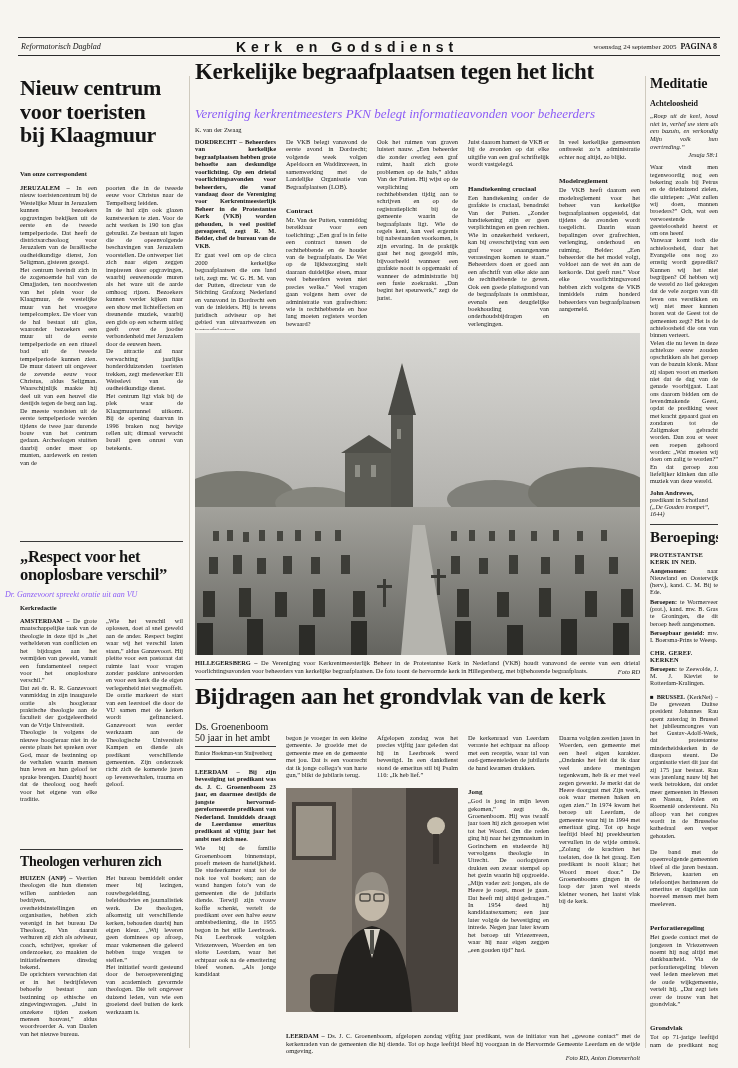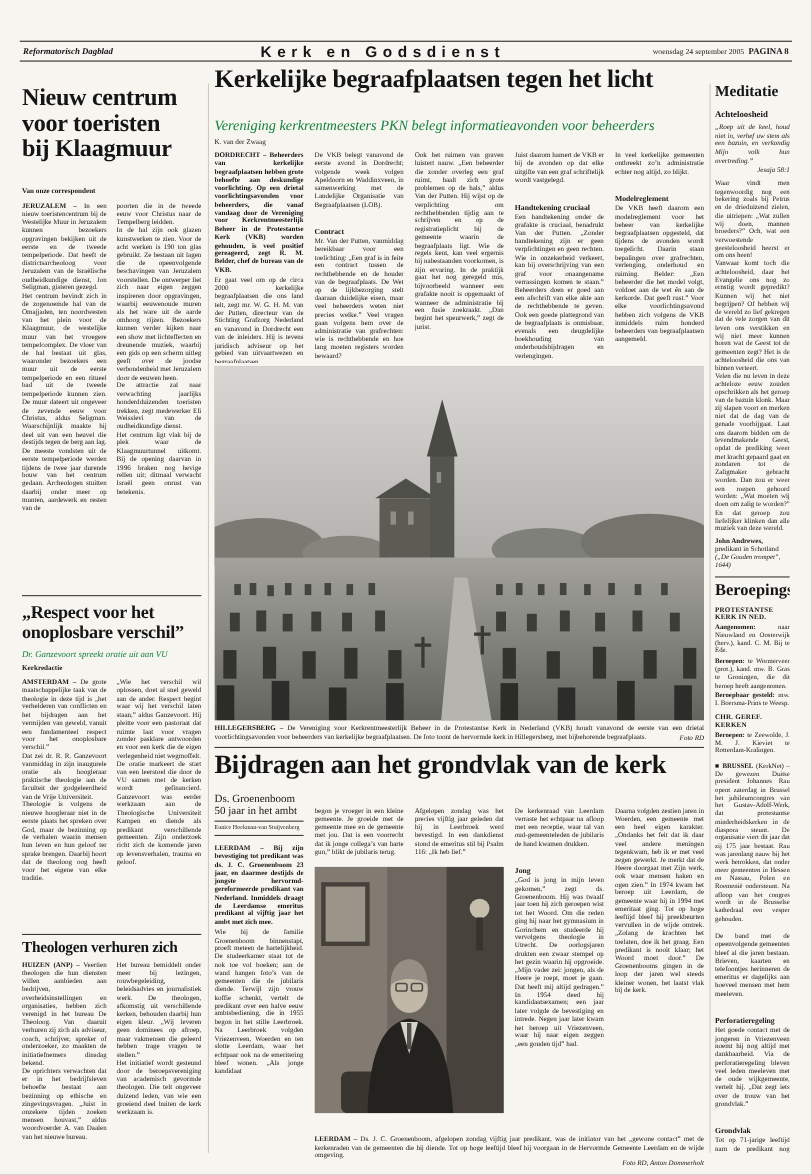--- a/index.html
+++ b/index.html
@@ -5,32 +5,32 @@
   * { margin:0; padding:0; box-sizing:border-box; }
   html,body { background:#9a9a98; }
   .page { position:relative; width:738px; height:1068px; margin:0 auto; background:#f7f5f0;
           font-family:"Liberation Serif", serif; color:#151515; overflow:hidden; }
   .abs { position:absolute; }
 
   
   .masthead { position:absolute; left:18px; top:37px; width:702px; height:19px;
               border-top:1px solid #2b2b2b; border-bottom:1px solid #2b2b2b;
               display:flex; align-items:center; justify-content:space-between; padding:0 3px; }
-  .mh-paper { font-size:8px; font-weight:bold; font-style:italic; }
+  .mh-paper { font-size:8px; font-weight:normal; font-style:italic; }
   .mh-section { font-family:"Liberation Sans", sans-serif; font-weight:bold; font-size:14px; letter-spacing:5px;text-align:center; }
   .mh-right { font-size:7px; }
   .mh-page { font-weight:bold; font-size:8px; margin-left:4px; }
 
   
   .rule-h { position:absolute; border-top:1px solid #3a3a3a; height:0; }
   .rule-v { position:absolute; border-left:1px solid #cfcabe; width:0; }
 
   
   .headline { font-weight:bold; line-height:1.07; white-space:pre-line; letter-spacing:-0.3px; }
-  .subtitle { font-style:italic; color:#15803d; }
+  .subtitle { font-style:italic; color:#8b5cf6; }
   .byline-sm { font-size:6.5px; font-weight:bold; }
   .byline-plain { font-size:6.5px; }
 
   
   .bodytext { font-size:6.4px; line-height:1.16; text-align:justify; white-space:pre-line; overflow:hidden; }
   .cols { display:flex; }
   .col { flex:0 0 auto; overflow:hidden; }
   .dateline { font-weight:bold; }
   .lead { font-weight:bold; }
   .subhead { font-weight:bold; font-size:7px; margin:17px 0 1px; white-space:normal; text-align:left; }
@@ -87,21 +87,21 @@
 De meeste vondsten uit de eerste tempelperiode werden tijdens de twee jaar durende bouw van het centrum gedaan. Archeologen stuitten daarbij onder meer op munten, aardewerk en resten van de</span></div>
     <div class="col bodytext" style="width:77px; height:346px;">poorten die in de tweede eeuw voor Christus naar de Tempelberg leidden.
 In de hal zijn ook glazen kunstwerken te zien. Voor de acht werken is 190 ton glas gebruikt. Ze bestaan uit lagen die de opeenvolgende beschavingen van Jeruzalem voorstellen. De ontwerper liet zich naar eigen zeggen inspireren door opgravingen, waarbij eeuwenoude muren als het ware uit de aarde omhoog rijzen. Bezoekers kunnen verder kijken naar een show met lichteffecten en dreunende muziek, waarbij een gids op een scherm uitleg geeft over de joodse verbondenheid met Jeruzalem door de eeuwen heen.
 De attractie zal naar verwachting jaarlijks honderdduizenden toeristen trekken, zegt medewerker Eli Weisslevi van de oudheidkundige dienst.
 Het centrum ligt vlak bij de plek waar de Klaagmuurtunnel uitkomt. Bij de opening daarvan in 1996 braken nog hevige rellen uit; ditmaal verwacht Israël geen onrust van betekenis.</div>
   </div>
 
   <div class="rule-h" style="left:20px; top:541px; width:163px;"></div>
   <div class="abs headline" style="left:20px; top:548px; width:166px; font-size:16.5px;">„Respect voor het
 onoplosbare verschil”</div>
-  <div class="abs subtitle" style="left:20px; top:590px; font-size:8px;">Dr. Ganzevoort spreekt oratie uit aan VU</div>
+  <div class="abs subtitle" style="left:5px; top:590px; font-size:8px;">Dr. Ganzevoort spreekt oratie uit aan VU</div>
   <div class="abs byline-sm" style="left:20px; top:604px;">Kerkredactie</div>
   <div class="abs cols" style="left:20px; top:617px; width:163px; height:228px; gap:9px;">
     <div class="col bodytext" style="width:77px; height:228px;"><span class="dateline">AMSTERDAM –</span> <span>De grote maatschappelijke taak van de theologie in deze tijd is „het verhelderen van conflicten en het bijdragen aan het vermijden van geweld, vanuit een fundamenteel respect voor het onoplosbare verschil.”
 Dat zei dr. R. R. Ganzevoort vanmiddag in zijn inaugurele oratie als hoogleraar praktische theologie aan de faculteit der godgeleerdheid van de Vrije Universiteit.
 Theologie is volgens de nieuwe hoogleraar niet in de eerste plaats het spreken over God, maar de bezinning op de verhalen waarin mensen hun leven en hun geloof ter sprake brengen. Daarbij hoort dat de theoloog oog heeft voor het eigene van elke traditie.</span></div>
     <div class="col bodytext" style="width:77px; height:228px;">„Wie het verschil wil oplossen, doet al snel geweld aan de ander. Respect begint waar wij het verschil laten staan,” aldus Ganzevoort. Hij pleitte voor een pastoraat dat ruimte laat voor vragen zonder pasklare antwoorden en voor een kerk die de eigen verlegenheid niet wegmoffelt.
 De oratie markeert de start van een leerstoel die door de VU samen met de kerken wordt gefinancierd. Ganzevoort was eerder werkzaam aan de Theologische Universiteit Kampen en diende als predikant verschillende gemeenten. Zijn onderzoek richt zich de komende jaren op levensverhalen, trauma en geloof.</div>
   </div>
 
   <div class="rule-h" style="left:20px; top:849px; width:163px;"></div>

